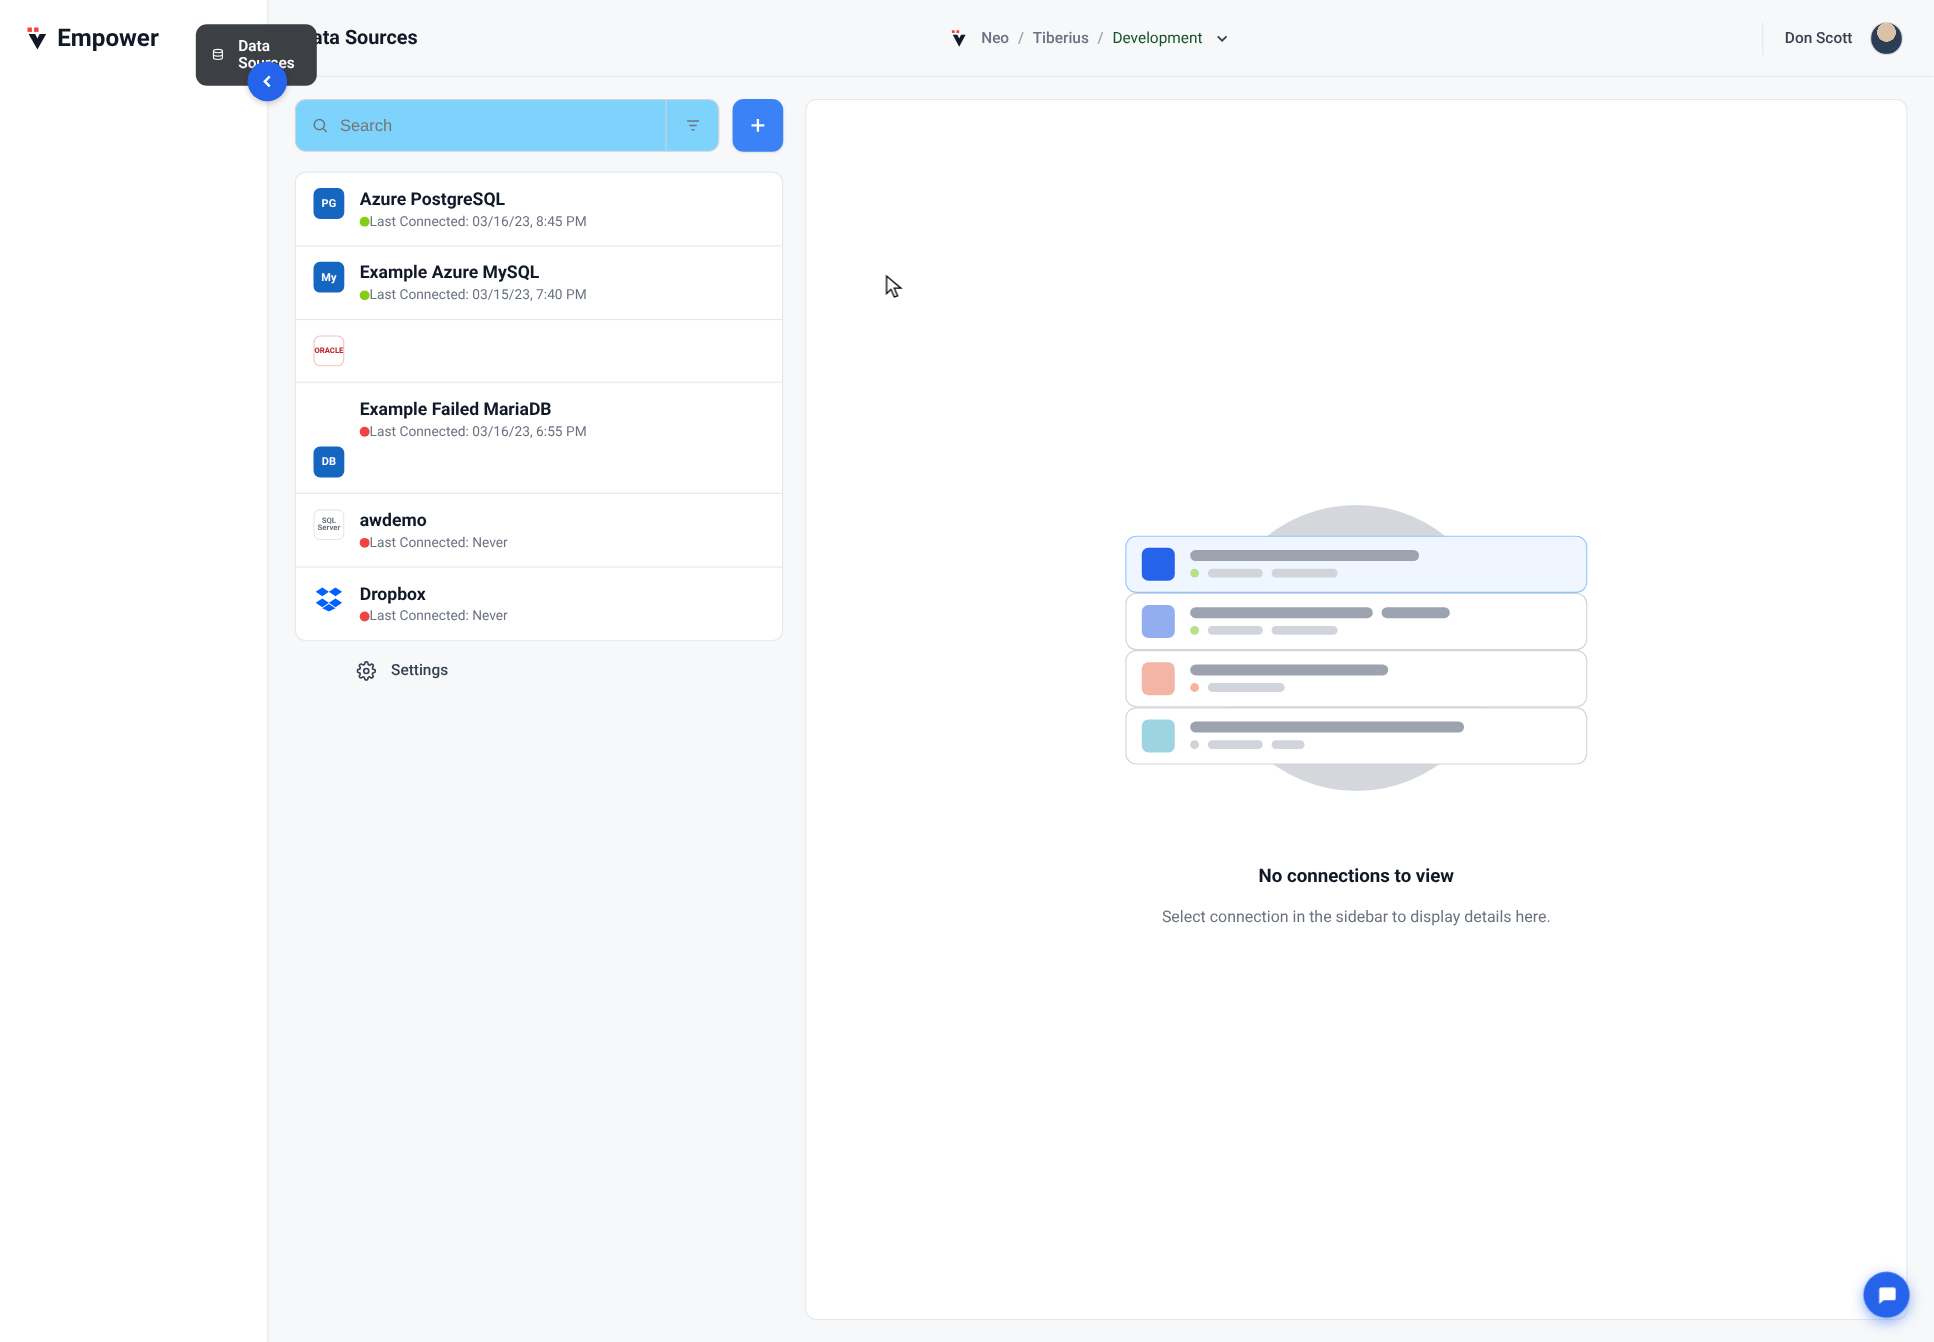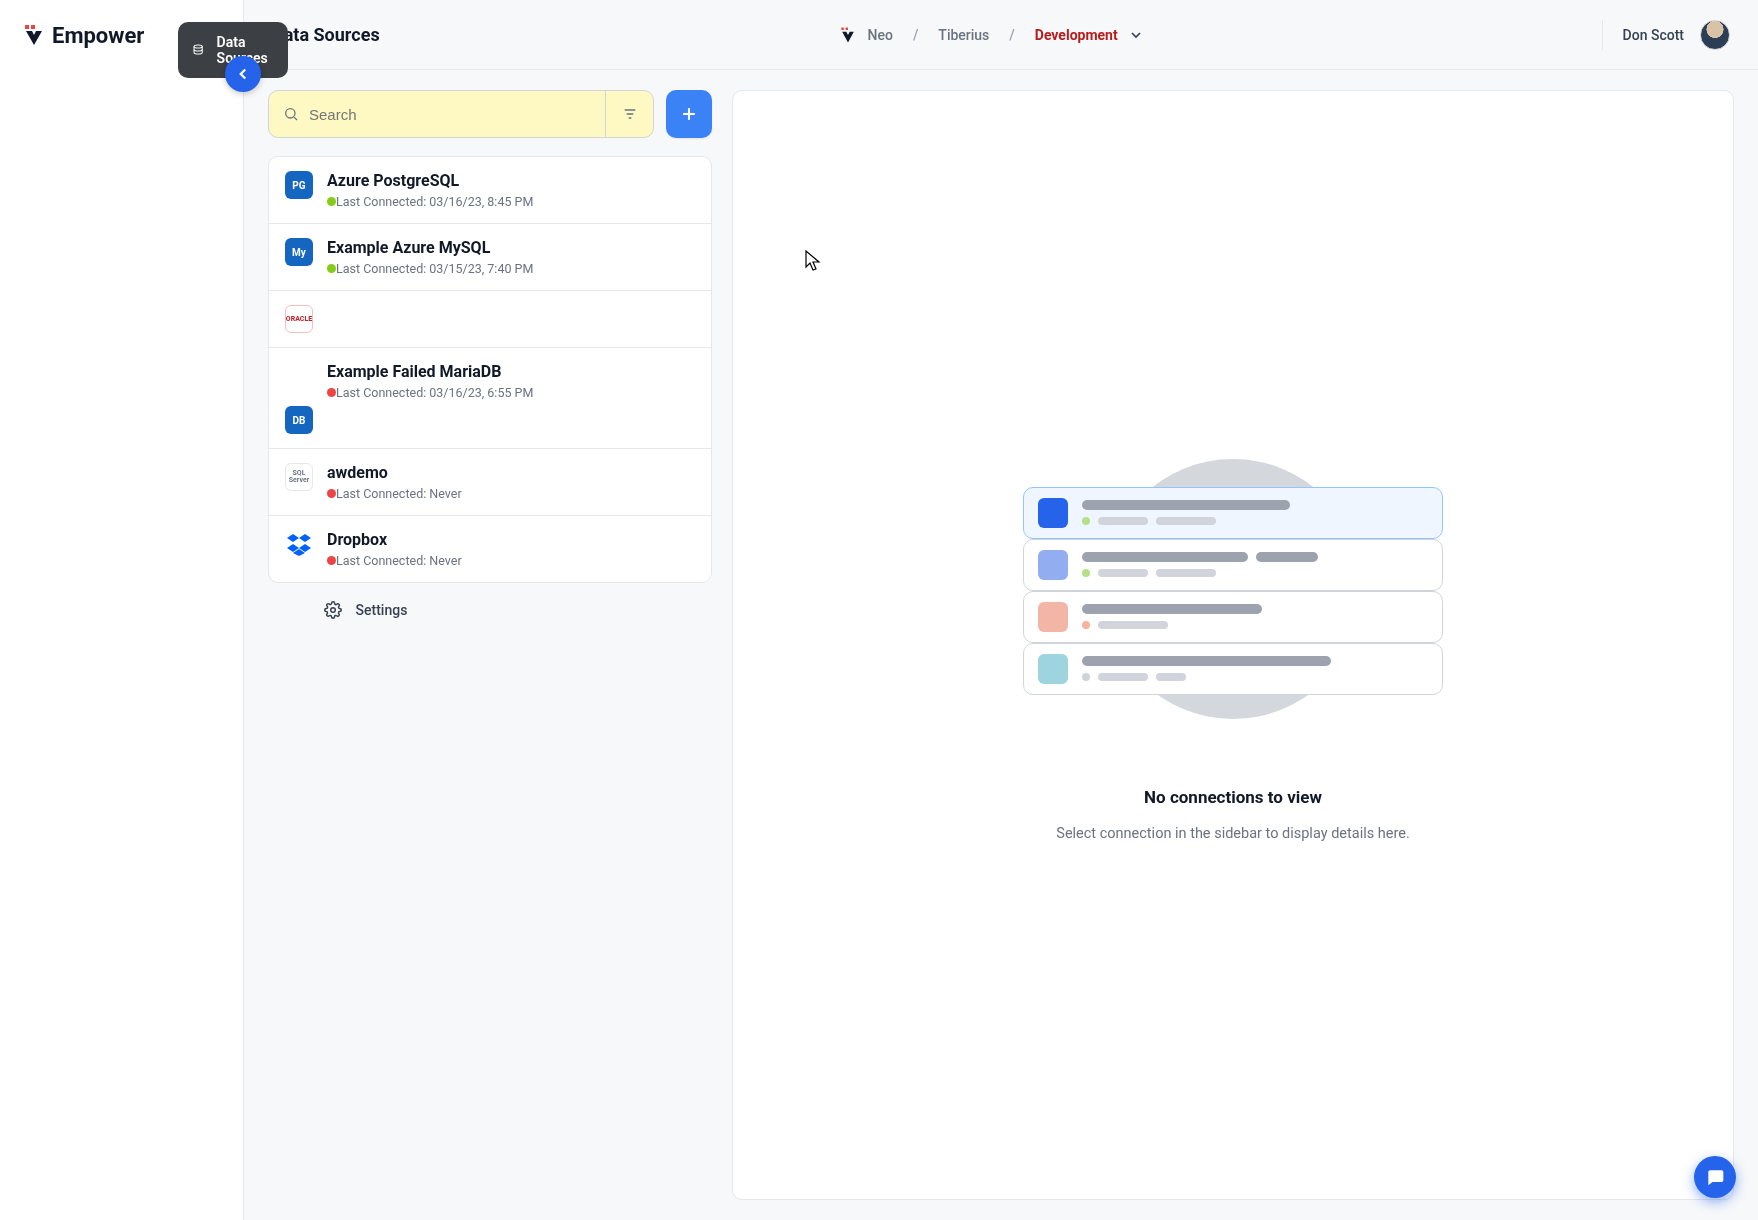--- a/index.html
+++ b/index.html
@@ -65,37 +65,37 @@
 
   .topbar {
     height:70px; border-bottom:1px solid #e5e7eb; background:#f6f8fa;
     display:flex; align-items:center; padding:0 28px;
   }
   .page-title { font-size:18px; font-weight:700; color:#111827; }
   .topbar-center {
     flex:1; display:flex; align-items:center; justify-content:center; gap:10px;
     color:#6b7280; font-weight:500;
   }
-  .crumbs { display:flex; align-items:center; gap:20px; }
+  .crumbs { display:flex; align-items:center; gap:8px; }
   .crumb-sep { color:#9ca3af; }
-  .crumb-strong { color:#b91c1c; font-weight:700; }
+  .crumb-strong { color:#14532d; font-weight:400; }
   .crumb-icon { width:20px; height:20px; }
   .chev { width:16px; height:16px; color:#374151; }
   .topbar-right { display:flex; align-items:center; gap:16px; padding-left:20px; border-left:1px solid #e5e7eb; }
   .user-name { font-weight:500; color:#374151; }
   .avatar { width:30px; height:30px; border-radius:50%; background: radial-gradient(circle at 50% 30%, #d9c2a6 0 35%, #2b3e55 36% 100%); border:1px solid #d1d5db; }
 
   
   .content { flex:1; display:flex; gap:20px; padding:20px 24px; min-height:0; }
 
   .list-col { width:444px; display:flex; flex-direction:column; gap:18px; }
   .search-row { display:flex; gap:12px; }
   .search-box {
     flex:1; display:flex; align-items:stretch;
-    border:1px solid #d1d5db; border-radius:10px; background:#fef9c3; overflow:hidden;
+    border:1px solid #d1d5db; border-radius:10px; background:#7dd3fc; overflow:hidden;
   }
   .search-inner { flex:1; display:flex; align-items:center; gap:10px; padding:0 14px; }
   .search-inner input {
     flex:1; border:none; outline:none; font-size:15px; background:transparent; color:#374151;
     height:46px;
   }
   .search-inner svg { width:16px; height:16px; color:#6b7280; }
   .filter-btn {
     width:48px; border-left:1px solid #d1d5db; display:flex; align-items:center; justify-content:center;
     cursor:pointer; color:#6b7280;

